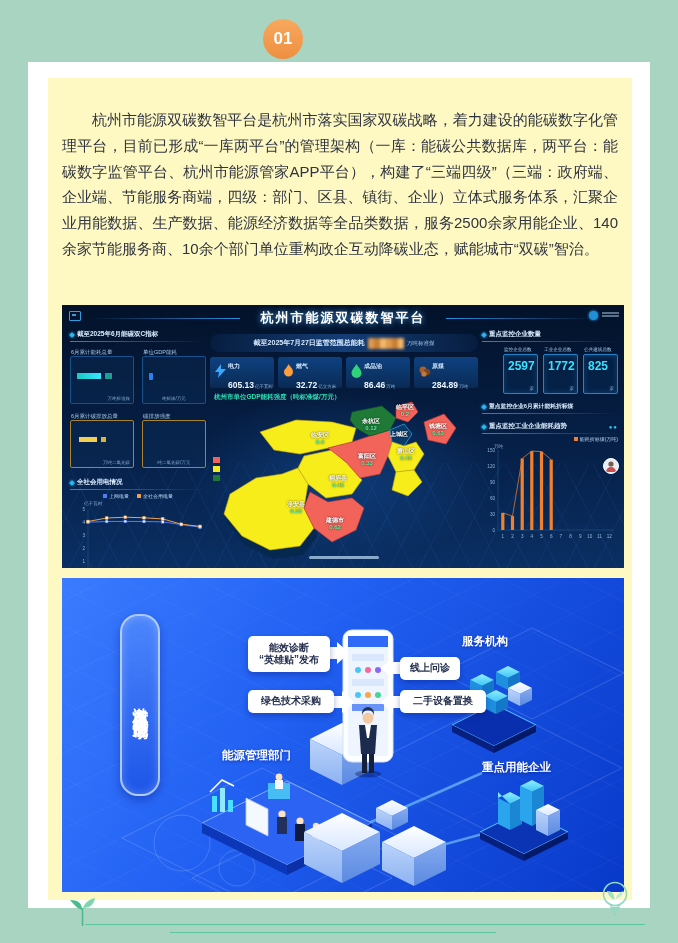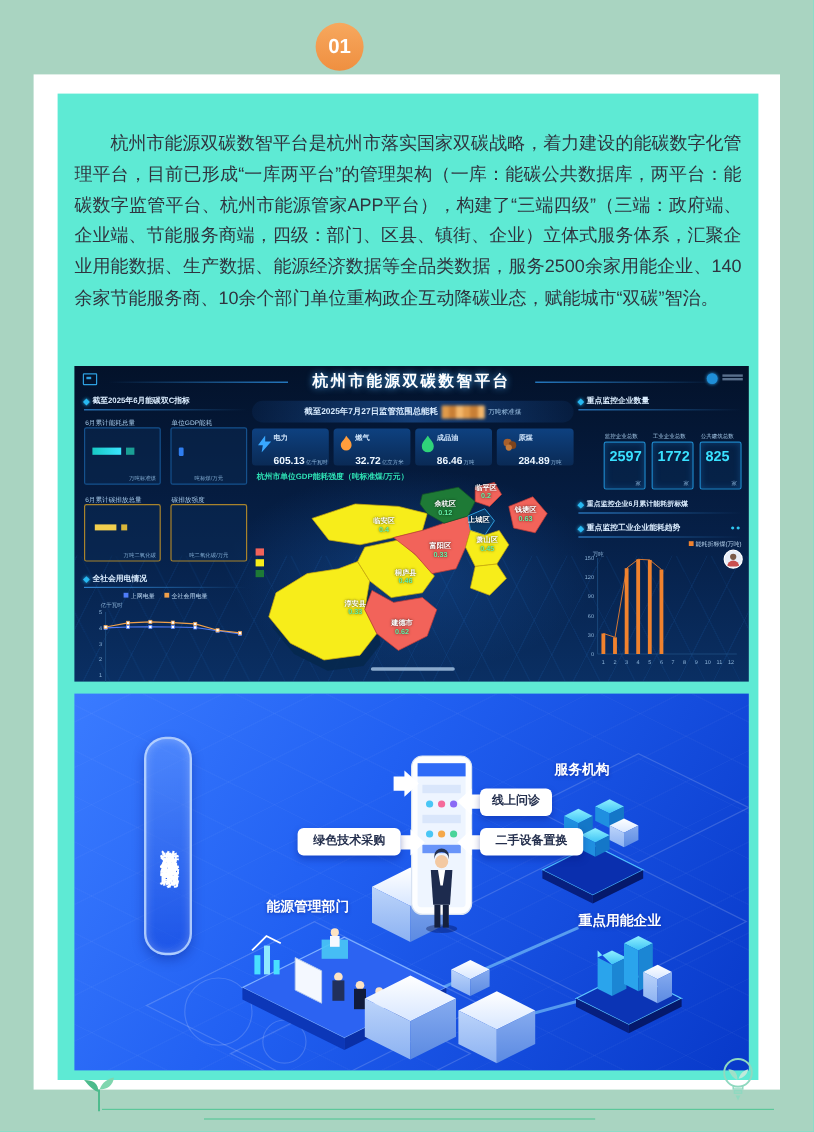--- a/index.html
+++ b/index.html
@@ -7,21 +7,21 @@
   
   .badge-row{position:absolute;left:0;top:0;width:678px;height:62px;}
   .badge-circle{position:absolute;left:263px;top:19px;width:40px;height:40px;border-radius:50%;
     background:linear-gradient(180deg,#f7a85e,#ef8f40);display:flex;align-items:center;justify-content:center;
     color:#fff;font-weight:bold;font-size:17px;z-index:2;}
   .badge-pill{position:absolute;left:307px;top:23px;width:146px;height:34px;border-radius:17px;
     background:linear-gradient(180deg,#43b066,#2f9b51);display:flex;align-items:center;justify-content:center;
     color:#fff;font-weight:bold;font-size:19px;letter-spacing:2px;box-shadow:0 1px 2px rgba(0,60,20,.25);}
   
   .card{position:absolute;left:28px;top:62px;width:622px;height:846px;background:#ffffff;}
-  .panel{position:absolute;left:20px;top:16px;width:584px;height:822px;background:#5eead4;}
+  .panel{position:absolute;left:20px;top:16px;width:584px;height:822px;background:#fef9c3;}
   .intro{position:absolute;left:14px;top:14px;width:556px;color:#30343f;font-size:15px;line-height:25.8px;
     text-align:justify;text-indent:2em;}
   
   .dash{position:absolute;left:14px;top:227px;width:562px;height:263px;overflow:hidden;
     background:linear-gradient(180deg,#03122a 0%,#062048 55%,#0a2f63 100%);color:#cfe6ff;}
   .dash:before{content:"";position:absolute;left:20%;top:30%;width:60%;height:70%;
     background:radial-gradient(ellipse at center,rgba(35,120,225,.28),transparent 65%);}
   .dash-grid{position:absolute;left:0;bottom:0;width:100%;height:40%;opacity:.35;
     background:repeating-linear-gradient(63deg,rgba(45,140,240,.25) 0 1px,transparent 1px 26px),
                repeating-linear-gradient(-63deg,rgba(45,140,240,.25) 0 1px,transparent 1px 26px);}
@@ -294,21 +294,21 @@
         </div>
         <div class="map-scroll"></div>
       </div>
 
       <div class="col" style="left:420px;width:136px;">
         <div class="sec-title">
           <span class="dia"></span>
           <span>重点监控企业数量</span>
         </div>
         <div class="sec-under"></div>
-        <div style="display:flex;gap:5px;margin-top:26px;padding-left:21px;">
+        <div style="display:flex;gap:5px;margin-top:12px;padding-left:21px;">
           <div class="ccard">
             <div class="lb">监控企业总数</div>
             <div class="nv">2597</div>
             <div class="un">家</div>
           </div>
           <div class="ccard">
             <div class="lb">工业企业总数</div>
             <div class="nv">1772</div>
             <div class="un">家</div>
           </div>
@@ -504,20 +504,24 @@
               <polygon points="482,208 470,214 470,248 482,242" fill="#1b86d4"></polygon>
             <polygon points="486,226 498,232 486,238 474,232" fill="url(#cubeT)"></polygon>
               <polygon points="474,232 486,238 486,258 474,252" fill="url(#cubeL)"></polygon>
               <polygon points="498,232 486,238 486,258 498,252" fill="url(#cubeR)"></polygon>
           </g>
         </g>
       </svg>
       <div class="vbanner">
           <span>激活百亿级节能市场</span>
         </div>
+      <div class="callout" style="left:186px;top:58px;width:82px;height:36px;">
+        <span>能效诊断</span>
+          <span>“英雄贴”发布</span>
+      </div>
       <div class="callout" style="left:338px;top:79px;width:60px;height:23px;">
         <span>线上问诊</span>
       </div>
       <div class="callout" style="left:186px;top:112px;width:86px;height:23px;">
         <span>绿色技术采购</span>
       </div>
       <div class="callout" style="left:338px;top:112px;width:86px;height:23px;">
         <span>二手设备置换</span>
       </div>
       <div class="ilabel" style="left:400px;top:56px;">服务机构</div>

